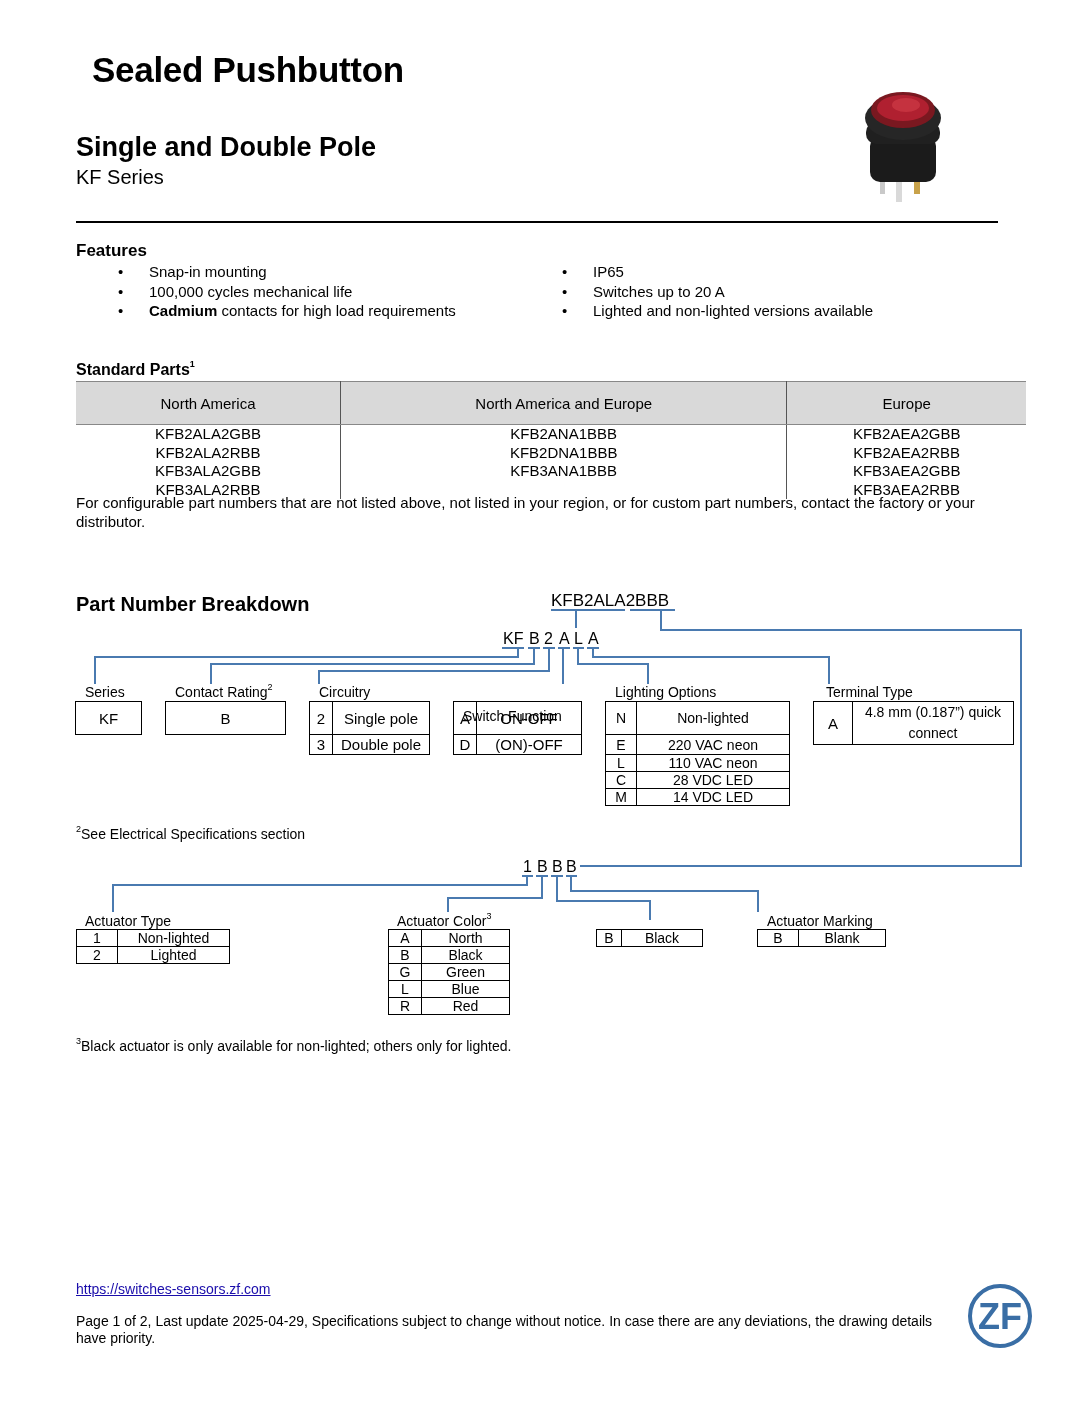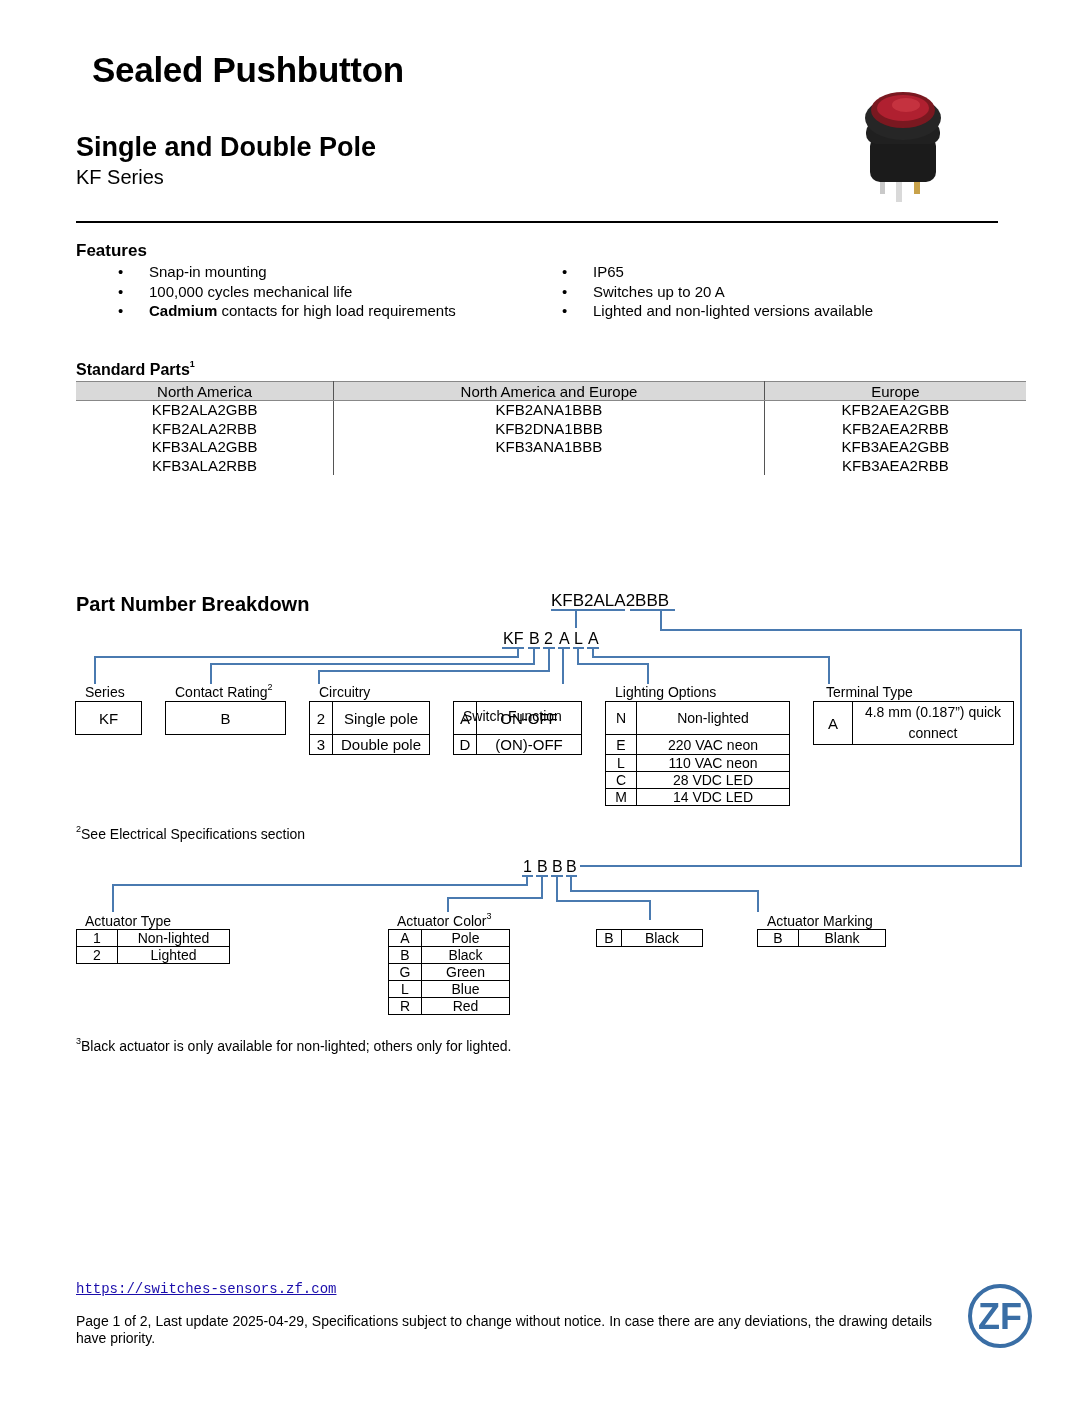--- a/index.html
+++ b/index.html
@@ -8,21 +8,21 @@
   .abs { position: absolute; }
   .h1 { left: 92px; top: 50px; font-size: 35px; font-weight: bold; letter-spacing: -0.3px; }
   .h2 { left: 76px; top: 132px; font-size: 27px; font-weight: bold; }
   .series { left: 76px; top: 166px; font-size: 20px; }
   .rule { left: 76px; top: 221px; width: 922px; height: 2px; background: #000; }
   .sec-title { font-weight: bold; font-size: 17px; }
   .feat-list { font-size: 15px; line-height: 19.5px; }
   .feat-item { position: relative; padding-left: 73px; white-space: nowrap; }
   .feat-item .bullet { position: absolute; left: 42px; top: 0; }
   .std-table { left: 76px; top: 381px; width: 950px; border-collapse: collapse; font-size: 15px; }
-  .std-table th { background: #d9d9d9; font-weight: normal; border-top: 1px solid #888; border-bottom: 1px solid #888; height: 18px; padding: 0; }
+  .std-table th { background: #d9d9d9; font-weight: normal; border-top: 1px solid #888; border-bottom: 1px solid #888; height: 18px; padding: 12px; }
   .std-table td { text-align: center; height: 18.5px; padding: 0; line-height: 18.5px; }
   .std-table .vl { border-right: 1px solid #555; }
   .note { font-size: 15px; line-height: 18.5px; }
   sup { font-size: 9px; vertical-align: top; position: relative; top: -2px; }
   .small { font-size: 14px; }
   .lbl { font-size: 14px; white-space: nowrap; }
   .box { border: 1px solid #000; box-sizing: border-box; display: flex; align-items: center; justify-content: center; font-size: 15px; text-align: center; }
   .tbl { border-collapse: collapse; font-size: 14px; }
   .tbl td { border: 1px solid #000; padding: 0; text-align: center; }
   .tbl td.k { width: 30px; }
@@ -92,20 +92,21 @@
     </tr>
     <tr>
       <td class="vl">KFB3ALA2RBB</td>
       <td class="vl"></td>
       <td>KFB3AEA2RBB</td>
     </tr>
   </tbody>
 </table>
 
 <div class="abs note" style="left:76px; top:494px; width:960px;">
+  <div>For configurable part numbers that are not listed above, not listed in your region, or for custom part numbers, contact the factory or your distributor.</div>
 </div>
 
 <div class="abs" style="left:76px; top:593px; font-size:20px; font-weight:bold;">Part Number Breakdown</div>
 <div class="abs" style="left:551px; top:591px; font-size:17px;">KFB2ALA2BBB</div>
 
 <div class="abs" style="left:503px; top:630px; font-size:16px;">KF</div>
 <div class="abs" style="left:529px; top:630px; font-size:16px;">B</div>
 <div class="abs" style="left:544px; top:630px; font-size:16px;">2</div>
 <div class="abs" style="left:559px; top:630px; font-size:16px;">A</div>
 <div class="abs" style="left:574px; top:630px; font-size:16px;">L</div>
@@ -246,21 +247,21 @@
         <td style="width:40px;">2</td>
         <td>Lighted</td>
       </tr>
 </tbody>
   </table>
 
 <table class="abs tbl" style="left:388px; top:929px; width:122px;">
   <tbody>
       <tr style="height:17px;">
         <td style="width:32px;">A</td>
-        <td>Pole</td>
+        <td>North</td>
       </tr>
   <tr style="height:17px;">
         <td style="width:32px;">B</td>
         <td>Black</td>
       </tr>
   <tr style="height:17px;">
         <td style="width:32px;">G</td>
         <td>Green</td>
       </tr>
   <tr style="height:17px;">
@@ -287,21 +288,21 @@
   <tbody>
       <tr style="height:17px;">
         <td style="width:40px;">B</td>
         <td>Blank</td>
       </tr>
 </tbody>
   </table>
 
 <div class="abs small" style="left:76px; top:1038px;"><sup>3</sup><span>Black actuator is only available for non-lighted; others only for lighted.</span></div>
 
-<a class="abs link" style="left:76px; top:1281px;font-family:Liberation Mono, monospace;" href="#">https://switches-sensors.zf.com</a>
+<a class="abs link" style="left:76px; top:1281px;" href="#">https://switches-sensors.zf.com</a>
 <div class="abs footer-text" style="left:76px; top:1313px; width:880px;">Page 1 of 2, Last update 2025-04-29, Specifications subject to change without notice. In case there are any deviations, the drawing details have priority.</div>
 
 <div class="abs" style="left:967px; top:1283px; width:66px; height:66px;">
   <svg width="66" height="66" viewBox="0 0 66 66">
     <circle cx="33" cy="33" r="30" fill="none" stroke="#3a6ea5" stroke-width="4"></circle>
     <line x1="6" y1="33" x2="60" y2="33" stroke="none"></line>
     <text x="33" y="46" text-anchor="middle" font-family="Liberation Sans, sans-serif" font-weight="bold" font-size="36" fill="#3a6ea5">ZF</text>
   </svg>
 </div>
 

